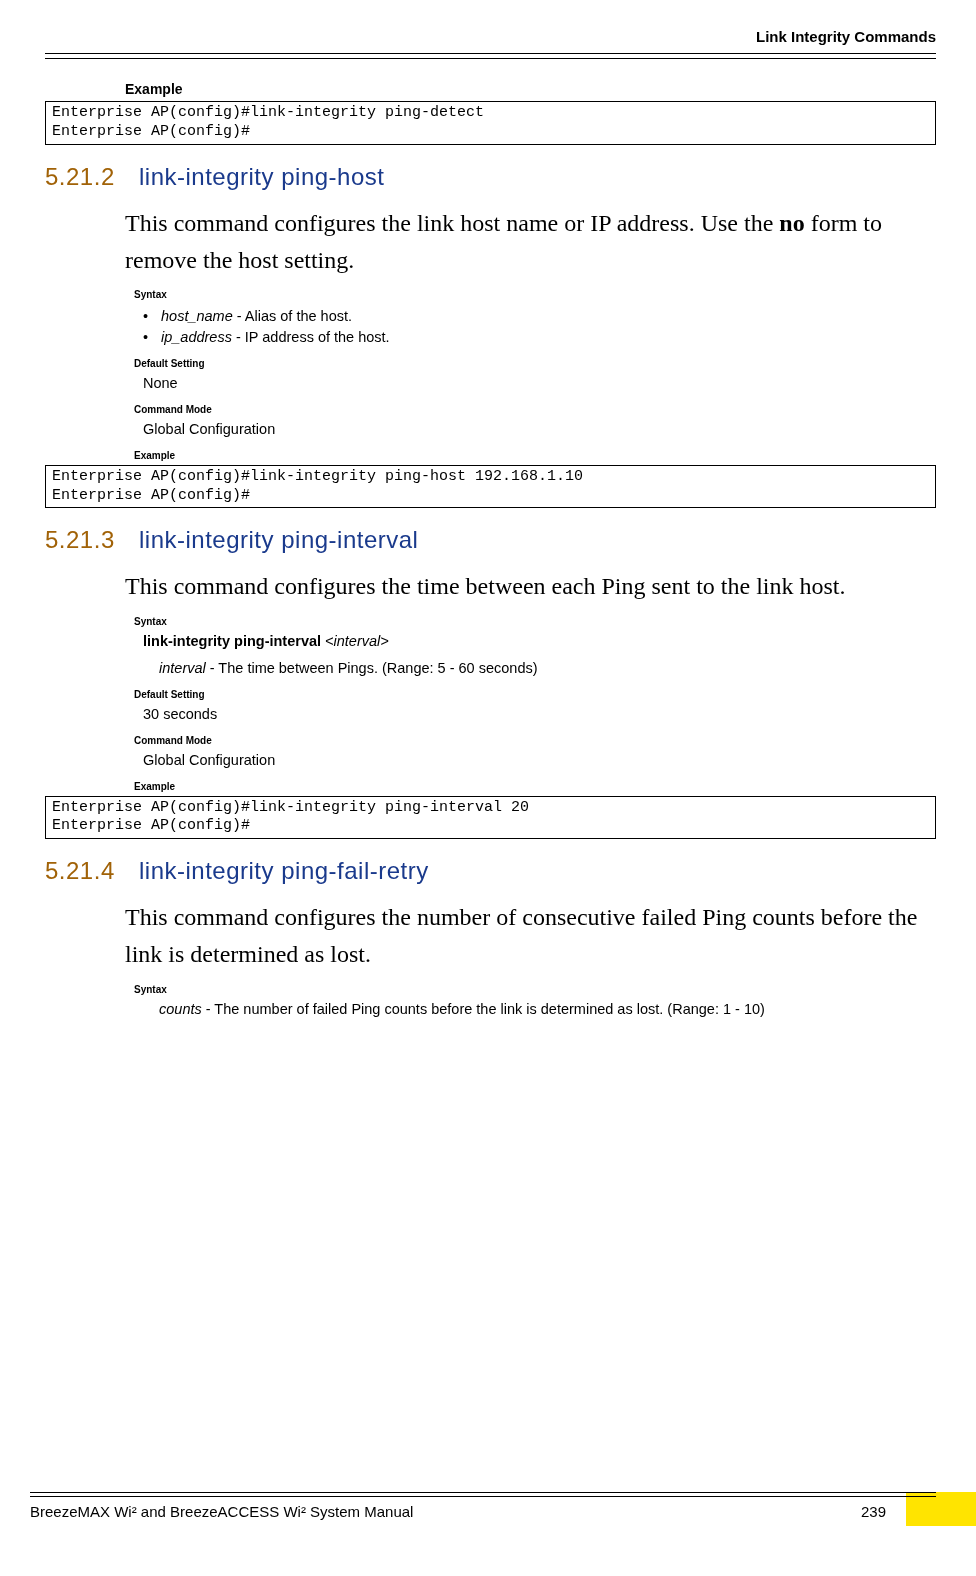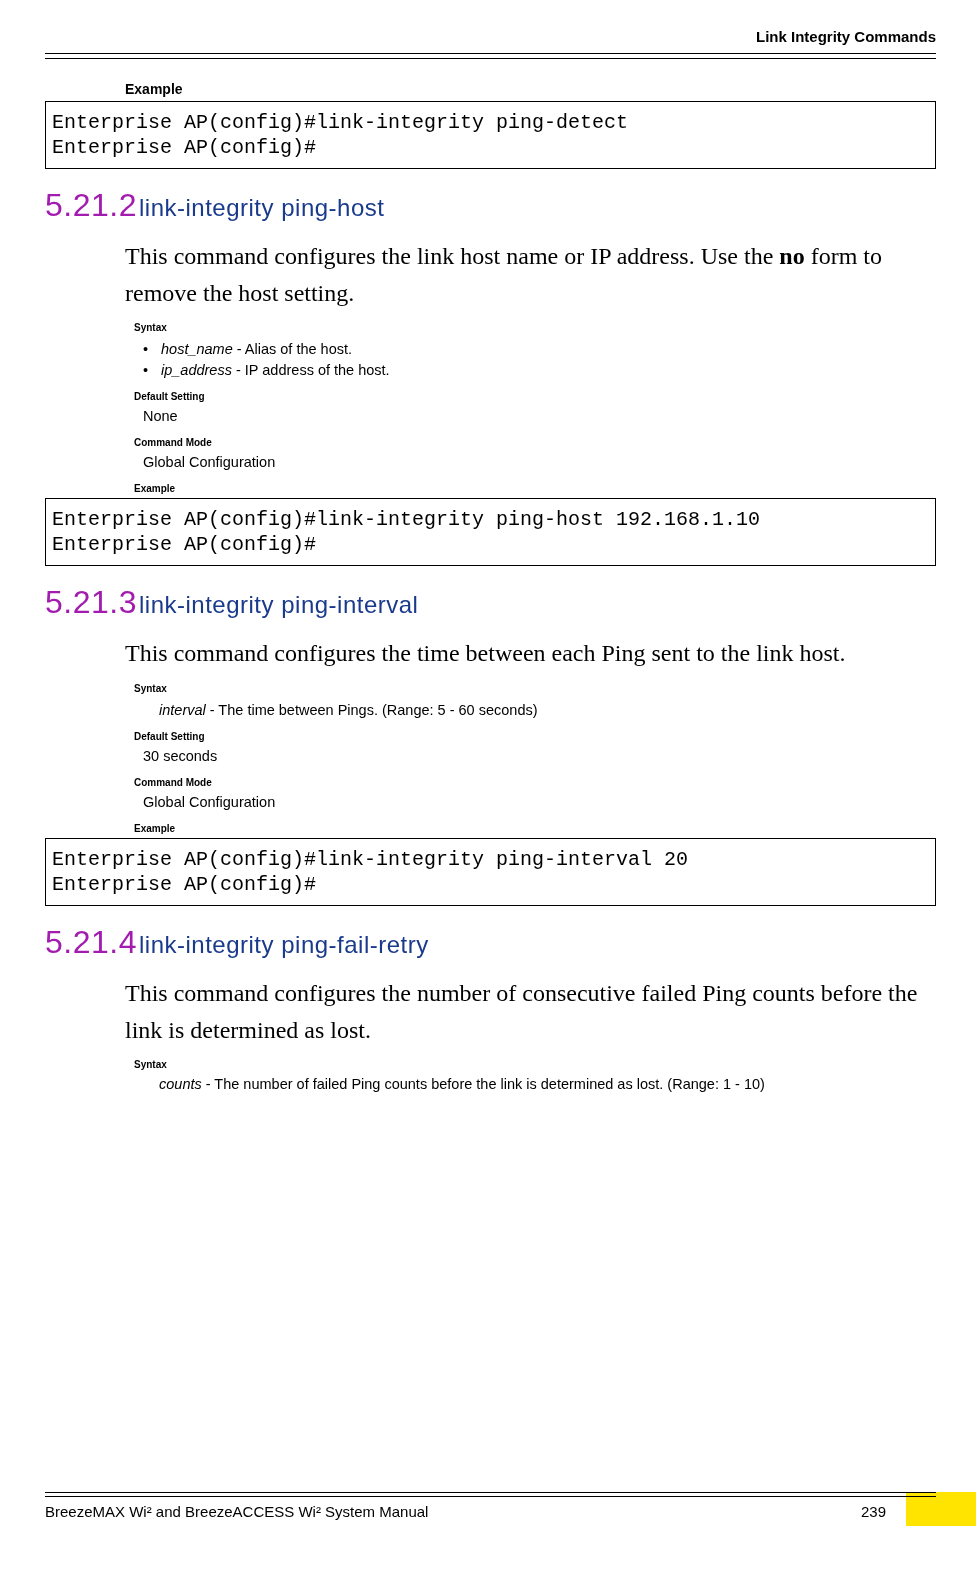--- a/index.html
+++ b/index.html
@@ -36,37 +36,37 @@
     padding-left: 80px; 
   }
   .label-example {
     font-weight: bold;
     font-size: 14px;
     margin-bottom: 4px;
   }
   .codebox {
     border: 1.5px solid #000;
     font-family: "Courier New", monospace;
-    font-size: 20px;
+    font-size: 15px;
     line-height: 1.25;
-    padding: 8px 6px;
+    padding: 2px 6px;
     white-space: pre;
     margin-left: -80px; 
     margin-right: 0;
   }
   .section-row {
     display: flex;
     align-items: baseline;
     gap: 14px;
     margin: 18px 0 14px -80px;
   }
   .sec-num {
-    color: #a21caf;
+    color: #a16207;
     font-family: Verdana, Arial, sans-serif;
-    font-size: 32px;
+    font-size: 24px;
     letter-spacing: 0.5px;
     width: 80px;
     flex-shrink: 0;
   }
   .sec-title {
     color: #1a3a8c;
     font-family: Verdana, Arial, sans-serif;
     font-size: 24px;
     letter-spacing: 0.5px;
   }
@@ -82,21 +82,21 @@
     margin: 10px 0 4px 9px;
   }
   .indent1 { margin-left: 18px; }
   .indent2 { margin-left: 34px; }
   .small { font-size: 14.5px; line-height: 1.45; }
   .ital { font-style: italic; }
   .bullet-row { display: flex; gap: 6px; }
   .bullet-dot { width: 12px; flex-shrink: 0; }
   .footer {
     position: absolute;
-    left: 45px;
+    left: 30px;
     right: 40px;
     bottom: 56px;
   }
   .footer .rule-hair { margin-bottom: 3px; }
   .footer .rule-hair2 { margin-bottom: 6px; }
   .foot-line { display: flex; justify-content: space-between; font-size: 15px; align-items: center; }
   .page-mark {
     position: absolute;
     right: 0;
     bottom: 50px;
@@ -154,20 +154,23 @@
     <div class="codebox">Enterprise AP(config)#link-integrity ping-host 192.168.1.10
 Enterprise AP(config)#</div>
 
     <div class="section-row">
       <span class="sec-num">5.21.3</span>
       <span class="sec-title">link-integrity ping-interval</span>
     </div>
     <p class="body-serif">This command configures the time between each Ping sent to the link host.</p>
 
     <div class="subhead">Syntax</div>
+    <div class="small indent1">
+      <b>link-integrity ping-interval </b><span class="ital">&lt;interval&gt;</span>
+    </div>
     <div class="small indent2" style="margin-top:6px">
       <span class="ital">interval</span><span> - The time between Pings. (Range: 5 - 60 seconds)</span>
     </div>
 
     <div class="subhead">Default Setting</div>
     <div class="small indent1">30 seconds</div>
 
     <div class="subhead">Command Mode</div>
     <div class="small indent1">Global Configuration</div>
 

